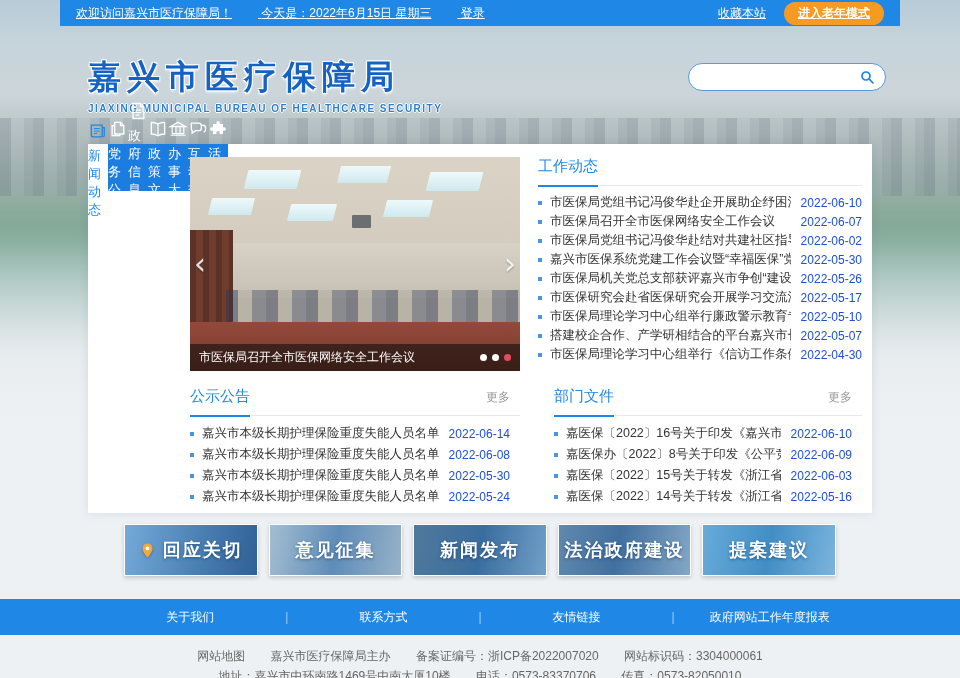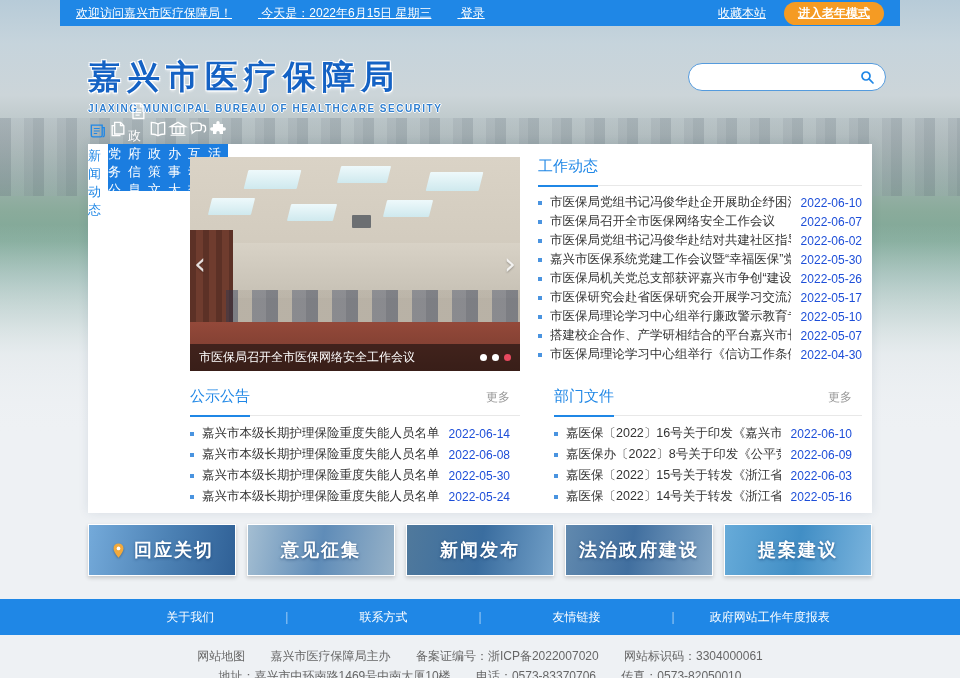--- a/index.html
+++ b/index.html
@@ -104,21 +104,21 @@
   .more { font-size:12px; color:#999; margin-right:10px; }
   .sec-work .sec-head { margin-right:10px; }
 
   .news-row { display:flex; align-items:center; height:19px; font-size:12.5px; cursor:pointer; }
   .row2 .news-row { height:21px; }
   .bullet { width:4px; height:4px; background:#4a94e0; margin-right:8px; flex:none; }
   .news-title { flex:1; color:#333; white-space:nowrap; overflow:hidden; }
   .news-date { color:#1d4ed8; margin-left:10px; margin-right:10px; flex:none; font-size:12px; }
 
   
-  .quick-links { width:784px; margin:11px auto 0; display:flex; gap:11px; }
+  .quick-links { width:712px; margin:11px auto 0; display:flex; gap:11px; }
   .ql { flex:1; height:52px; display:flex; align-items:center; justify-content:center; gap:7px;
     color:#fff; font-size:18px; font-weight:bold; letter-spacing:2px; cursor:pointer;
     text-shadow:0 1px 3px rgba(0,40,90,.55); border:1px solid #fff;
     box-shadow:0 2px 4px rgba(0,0,0,.18); overflow:hidden; }
   .ql svg { width:17px; height:17px; flex:none; filter:drop-shadow(0 1px 1px rgba(0,0,0,.3)); }
   .ql1 { background:linear-gradient(100deg,#74aada 0%,#4b80b3 55%,#2f6096 100%); }
   .ql2 { background:linear-gradient(100deg,#a4bed2 0%,#5f8cb8 50%,#97b2c8 100%); }
   .ql3 { background:linear-gradient(100deg,#50799c 0%,#3a6d9f 50%,#719fc7 100%); }
   .ql4 { background:linear-gradient(100deg,#6189ae 0%,#416f9f 45%,#84a7c6 100%); }
   .ql5 { background:linear-gradient(100deg,#67abd9 0%,#418ec5 50%,#7bb4dd 100%); }

